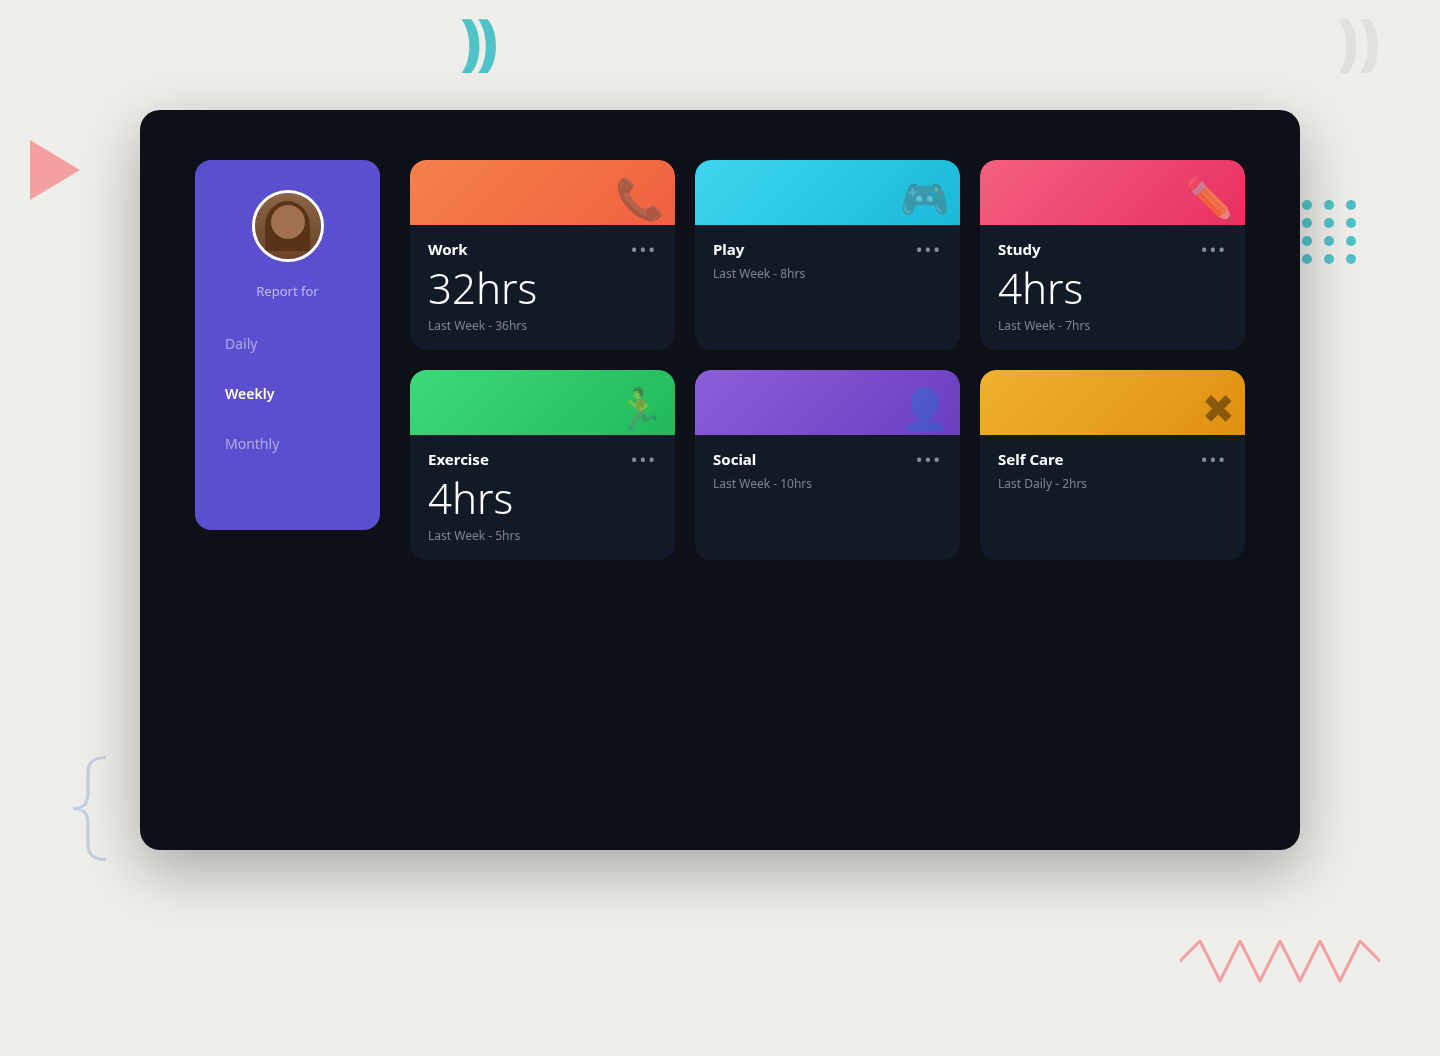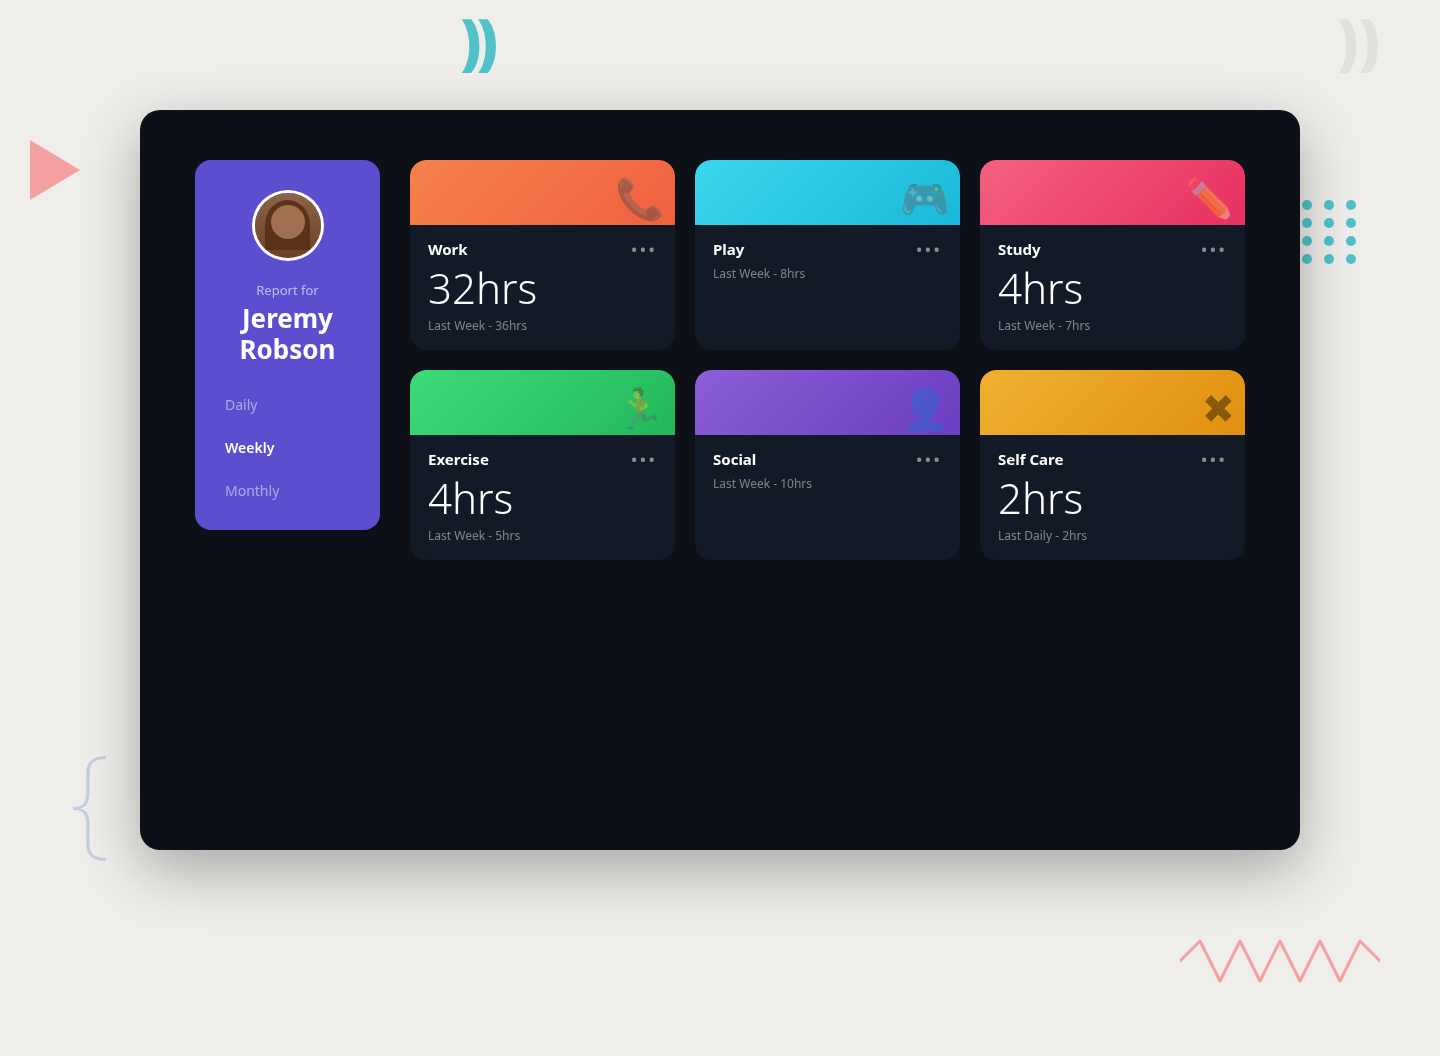--- a/index.html
+++ b/index.html
@@ -171,21 +171,21 @@
       font-size: 26px;
       font-weight: 700;
       text-align: center;
       line-height: 1.2;
       margin-bottom: auto;
     }
 
     .time-filters {
       display: flex;
       flex-direction: column;
-      gap: 24px;
+      gap: 31px;
       width: 100%;
       padding-left: 10px;
       margin-top: 30px;
     }
 
     .time-filter {
       color: rgba(255,255,255,0.5);
       font-size: 14px;
       cursor: pointer;
     }
@@ -313,21 +313,20 @@
   </svg>
 </div>
 
 <div class="dashboard">
 
   <div class="profile-card">
     <div class="avatar">
       <div class="avatar-face"></div>
     </div>
     <div class="report-for">Report for</div>
-    <div class="profile-name">Jeremy Robson</div>
 
     <div class="time-filters">
       <div class="time-filter">Daily</div>
       <div class="time-filter active">Weekly</div>
       <div class="time-filter">Monthly</div>
     </div>
   </div>
 
   <div class="stats-grid">
 
@@ -401,19 +400,18 @@
 
     <div class="stat-card">
       <div class="card-top-bar selfcare-bar">
         <span class="card-icon">✖</span>
       </div>
       <div class="card-content">
         <div class="card-header">
           <span class="card-title">Self Care</span>
           <span class="card-menu">•••</span>
         </div>
-        <div class="card-hours">2hrs</div>
         <div class="card-last-week">Last Daily - 2hrs</div>
       </div>
     </div>
 
   </div>
 </div>
 
 </body></html>

